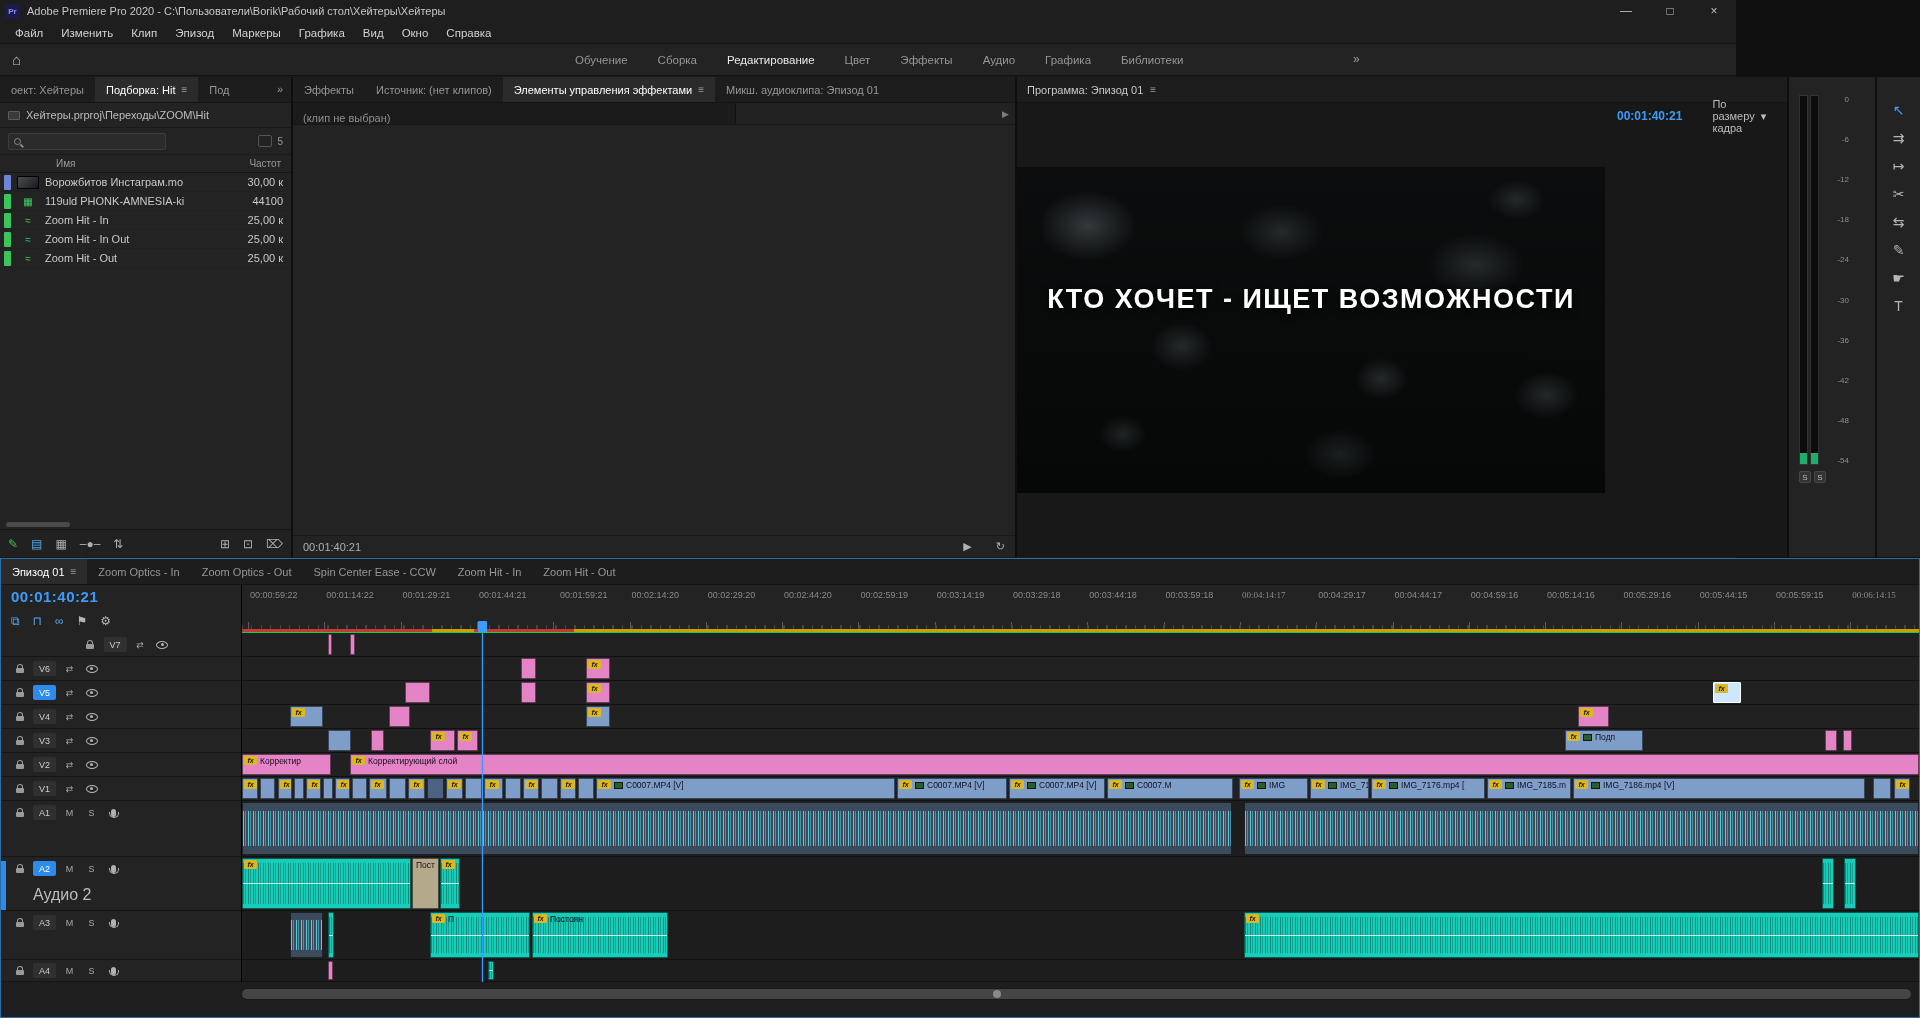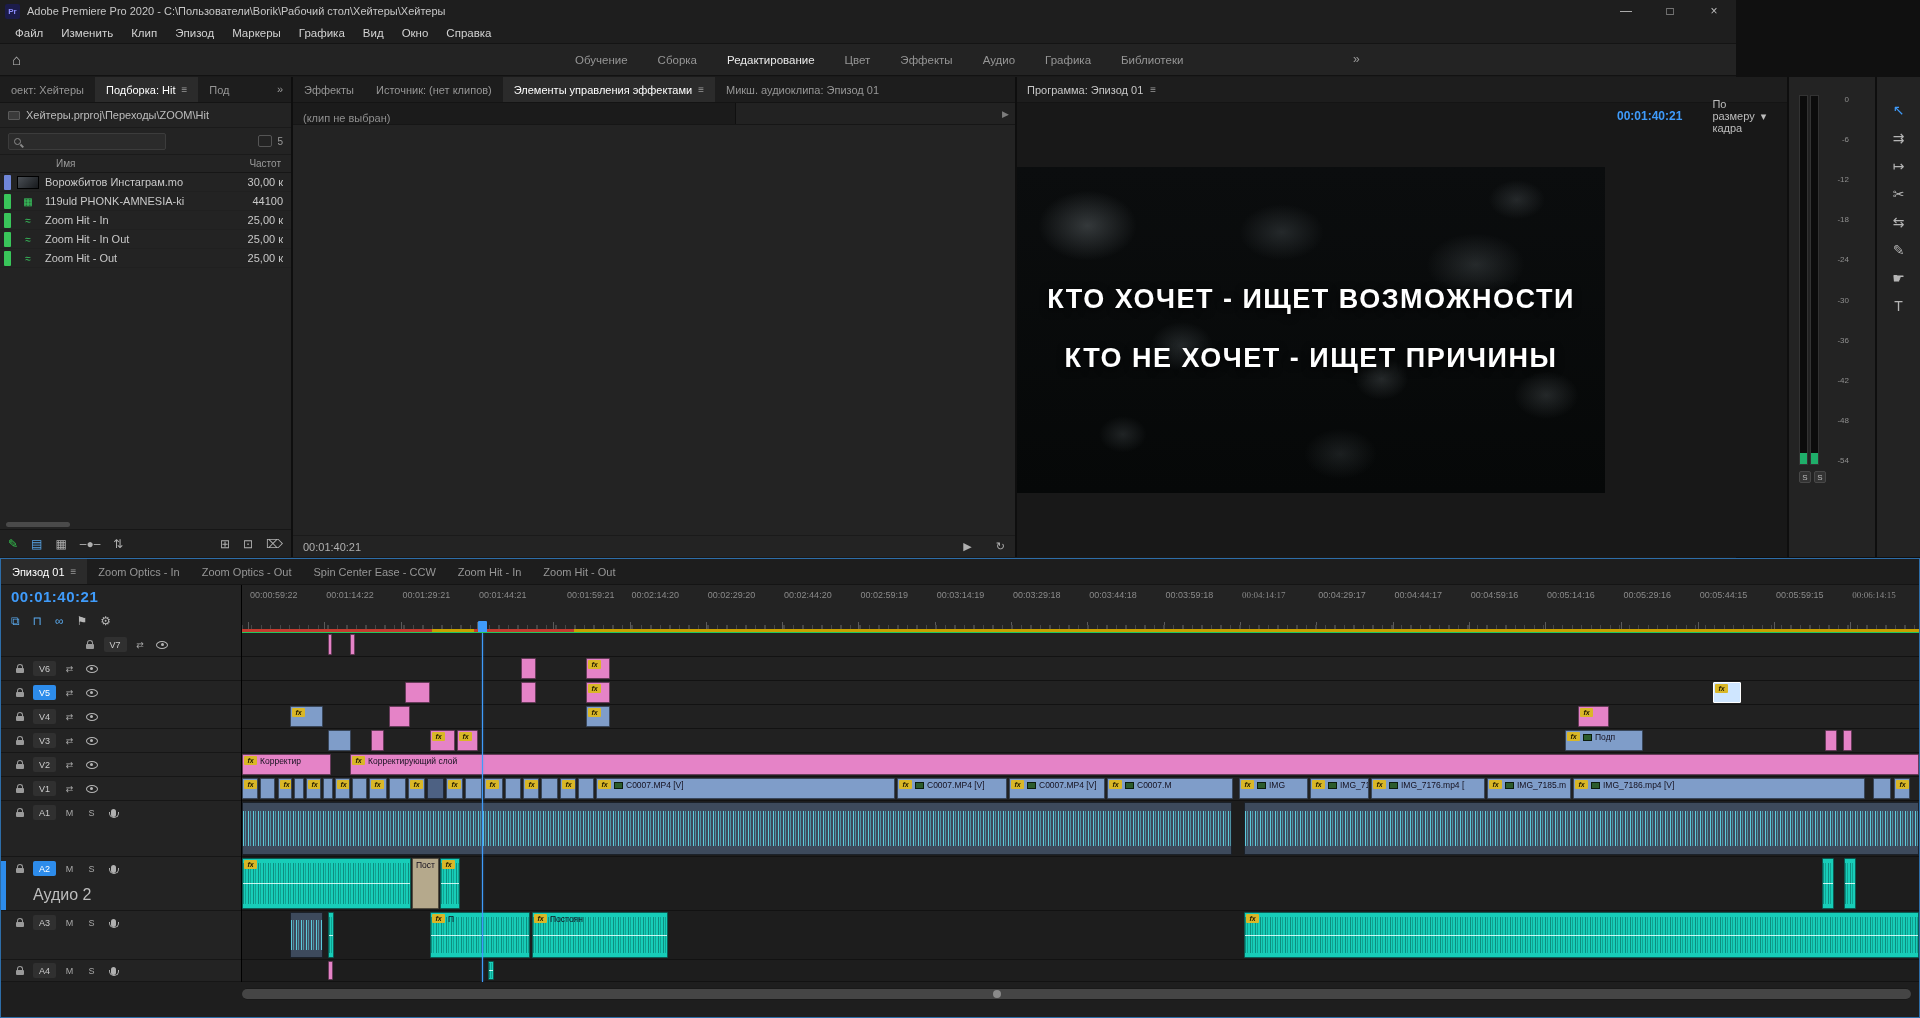--- a/index.html
+++ b/index.html
@@ -316,21 +316,20 @@
 
     <div class="panel" id="pm-panel">
       <div class="pm-head">
         <span>Программа: Эпизод 01</span>
         <span class="menu-glyph">≡</span>
       </div>
       <div class="pm-body">
         <div class="vidwrap">
           <div class="video">
             <div class="vline l1">КТО ХОЧЕТ - ИЩЕТ ВОЗМОЖНОСТИ</div>
-            <div class="vline l2">КТО НЕ ХОЧЕТ - ИЩЕТ ПРИЧИНЫ</div>
           </div>
         </div>
         <div class="pm-info">
           <span class="pm-tc">00:01:40:21</span>
           <span class="pm-fit">
             <span>По размеру кадра</span>
             <span>▾</span>
           </span>
           <span class="sp"></span>
           <span class="pm-res">
@@ -429,21 +428,21 @@
             <span class="red" style="left: 232px; width: 100px;"></span>
           </div>
       <span class="ruler-label" style="left: 8px;">00:00:59:22</span>
           <span class="ruler-tick" style="left: 6px;"></span>
           <span class="ruler-label" style="left: 84.3px;">00:01:14:22</span>
           <span class="ruler-tick" style="left: 82.3px;"></span>
           <span class="ruler-label" style="left: 160.6px;">00:01:29:21</span>
           <span class="ruler-tick" style="left: 158.6px;"></span>
           <span class="ruler-label" style="left: 236.9px;">00:01:44:21</span>
           <span class="ruler-tick" style="left: 234.9px;"></span>
-          <span class="ruler-label" style="left: 325px;">00:01:59:21</span>
+          <span class="ruler-label" style="left: 318px;">00:01:59:21</span>
           <span class="ruler-tick" style="left: 311.2px;"></span>
           <span class="ruler-label" style="left: 389.5px;">00:02:14:20</span>
           <span class="ruler-tick" style="left: 387.5px;"></span>
           <span class="ruler-label" style="left: 465.8px;">00:02:29:20</span>
           <span class="ruler-tick" style="left: 463.8px;"></span>
           <span class="ruler-label" style="left: 542.1px;">00:02:44:20</span>
           <span class="ruler-tick" style="left: 540.1px;"></span>
           <span class="ruler-label" style="left: 618.4px;">00:02:59:19</span>
           <span class="ruler-tick" style="left: 616.4px;"></span>
           <span class="ruler-label" style="left: 694.7px;">00:03:14:19</span>

